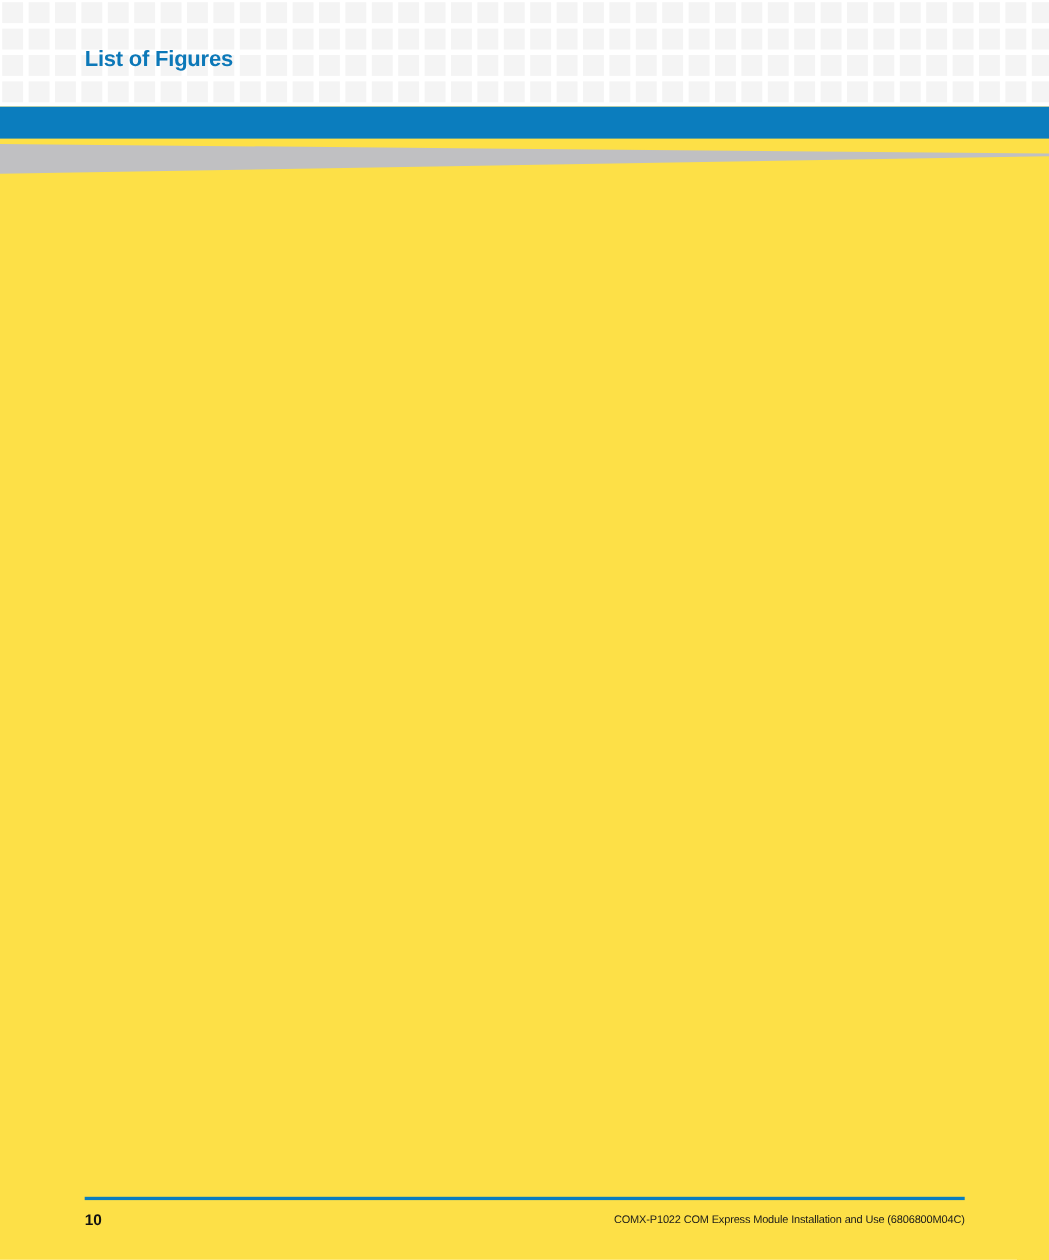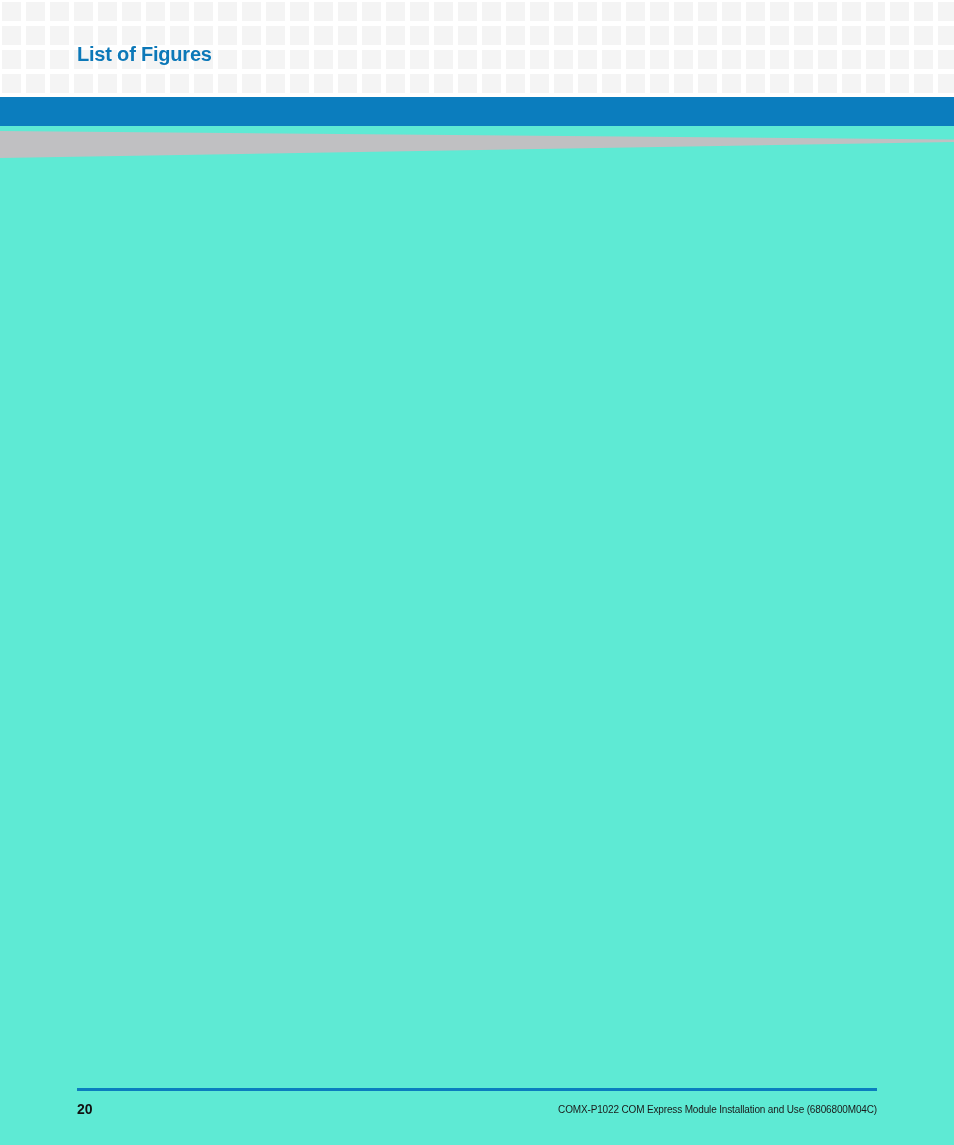--- a/index.html
+++ b/index.html
@@ -13,21 +13,21 @@
     background: #ffffff;
     font-family: "Liberation Sans", sans-serif;
     overflow: hidden;
     position: relative;
   }
 
   .page {
     position: relative;
     width: 954px;
     height: 1145px;
-    background: #5eead4;
+    background: #fde047;
     overflow: hidden;
   }
 
   
   .header-band {
     position: absolute;
     left: 0;
     top: 0;
     width: 954px;
     height: 97px;
@@ -333,17 +333,17 @@
   <div class="swoosh">
     <svg width="954" height="30" viewBox="0 0 954 30" xmlns="http://www.w3.org/2000/svg" aria-hidden="true">
       <polygon id="swoosh-poly" points="0,0 954,8.5 954,11 0,27" fill="#c0c0c2"></polygon>
     </svg>
   </div>
 
   <div class="body-area"></div>
 
   <div class="footer">
     <div class="footer-rule" style="background: rgb(11, 125, 190);"></div>
-    <div class="footer-page-number">20</div>
+    <div class="footer-page-number">10</div>
     <div class="footer-doc-title">COMX-P1022 COM Express Module Installation and Use (6806800M04C)</div>
   </div>
 
 </div>
 
 </body></html>

